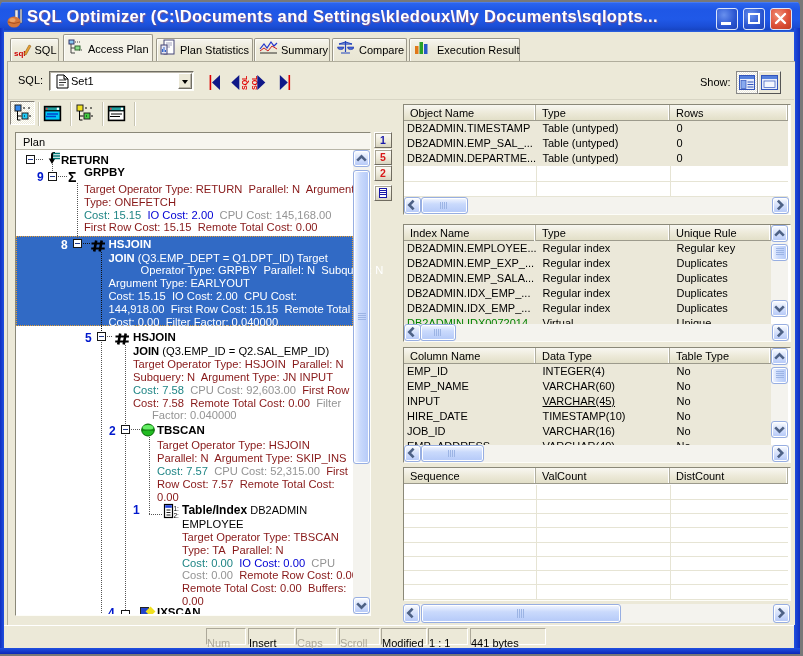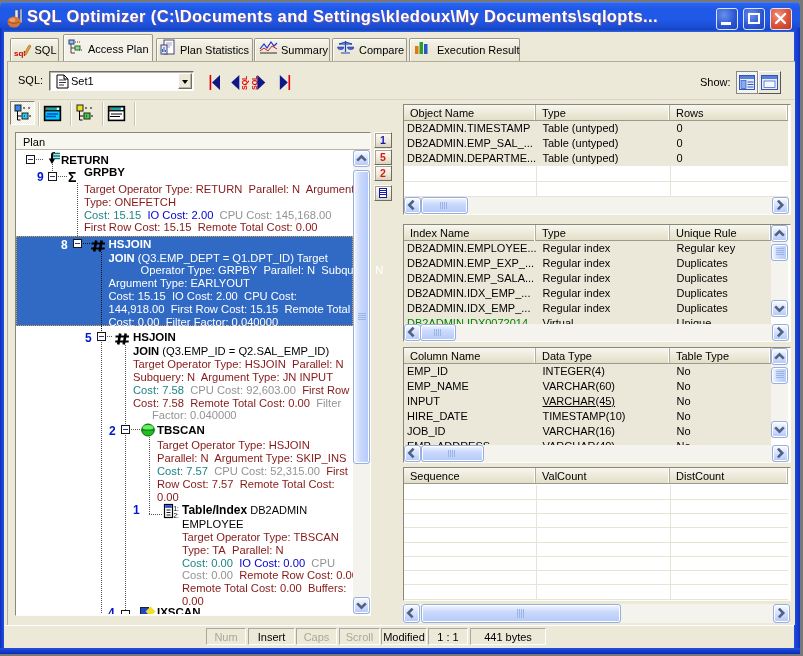--- a/index.html
+++ b/index.html
@@ -42,21 +42,21 @@
 .teal{color:#1f8585;}
 .blue{color:#0000d4;}
 .gray{color:#949494;}
 .num{font-weight:bold;color:#0018cc;font-size:12px;}
 .ntitle{font-weight:bold;color:#000;font-size:11.5px;}
 .pbox{position:absolute;width:9px;height:9px;background:#fff;border:1px solid #161616;}
 .pbox i{position:absolute;left:1px;top:3px;width:5px;height:1px;background:#203888;}
 .dotv{position:absolute;width:1px;background-image:repeating-linear-gradient(180deg,#555 0 1px,transparent 1px 2px);}
 .doth{position:absolute;height:1px;background-image:repeating-linear-gradient(90deg,#555 0 1px,transparent 1px 2px);}
 
-.scell{position:absolute;top:628px;height:17px;border:1px solid #aca899;border-right-color:#fff;border-bottom-color:#fff;font-size:11px;text-align:center;padding-top:2px;}
+.scell{position:absolute;top:628px;height:17px;border:1px solid #aca899;border-right-color:#fff;border-bottom-color:#fff;font-size:11px;padding-top:8px;}
 .dis{color:#aca899;}
 
 .sep{position:absolute;width:2px;border-left:1px solid #c8c5b2;border-right:1px solid #fff;}
 </style>
 </head>
 <body>
 <div id="title"></div>
 <div id="borL"></div>
 <div id="borR"></div>
 <div id="borB"></div>

